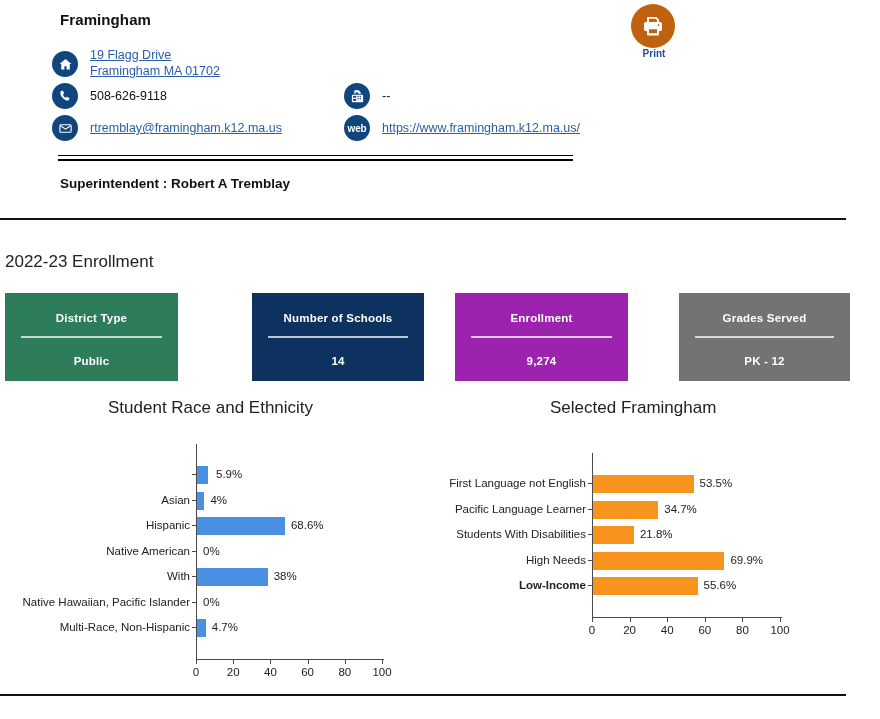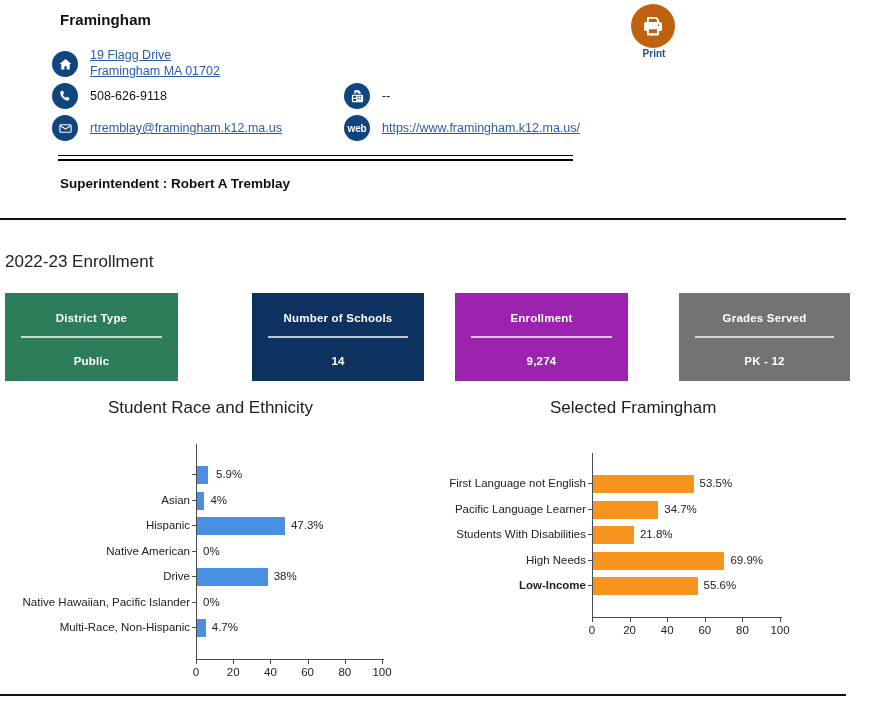--- a/index.html
+++ b/index.html
@@ -330,29 +330,29 @@
     <div class="bar-row" style="top: 47.5px; left: 0px; right: 0px;">
       <div class="bar-cat" style="right: 250px; width: 186px;">Asian</div>
       <div class="bar-tick" style="left: 192px;"></div>
       <div class="bar-rect" style="left: 197px; width: 7.44px; background: rgb(74, 144, 226);"></div>
       <div class="bar-val" style="left: 210.44px;">4%</div>
     </div>
     <div class="bar-row" style="top: 73px; left: 0px; right: 0px;">
       <div class="bar-cat" style="right: 250px; width: 186px;">Hispanic</div>
       <div class="bar-tick" style="left: 192px;"></div>
       <div class="bar-rect" style="left: 197px; width: 87.978px; background: rgb(74, 144, 226);"></div>
-      <div class="bar-val" style="left: 290.978px;">47.3%</div>
+      <div class="bar-val" style="left: 290.978px;">68.6%</div>
     </div>
     <div class="bar-row" style="top: 98.5px; left: 0px; right: 0px;">
       <div class="bar-cat" style="right: 250px; width: 186px;">Native American</div>
       <div class="bar-tick" style="left: 192px;"></div>
       <div class="bar-val" style="left: 203px;">0%</div>
     </div>
     <div class="bar-row" style="top: 124px; left: 0px; right: 0px;">
-      <div class="bar-cat" style="right: 250px; width: 186px;">Drive</div>
+      <div class="bar-cat" style="right: 250px; width: 186px;">With</div>
       <div class="bar-tick" style="left: 192px;"></div>
       <div class="bar-rect" style="left: 197px; width: 70.68px; background: rgb(74, 144, 226);"></div>
       <div class="bar-val" style="left: 273.68px;">38%</div>
     </div>
     <div class="bar-row" style="top: 149.5px; left: 0px; right: 0px;">
       <div class="bar-cat" style="right: 250px; width: 186px;">Native Hawaiian, Pacific Islander</div>
       <div class="bar-tick" style="left: 192px;"></div>
       <div class="bar-val" style="left: 203px;">0%</div>
     </div>
     <div class="bar-row" style="top: 175px; left: 0px; right: 0px;">

